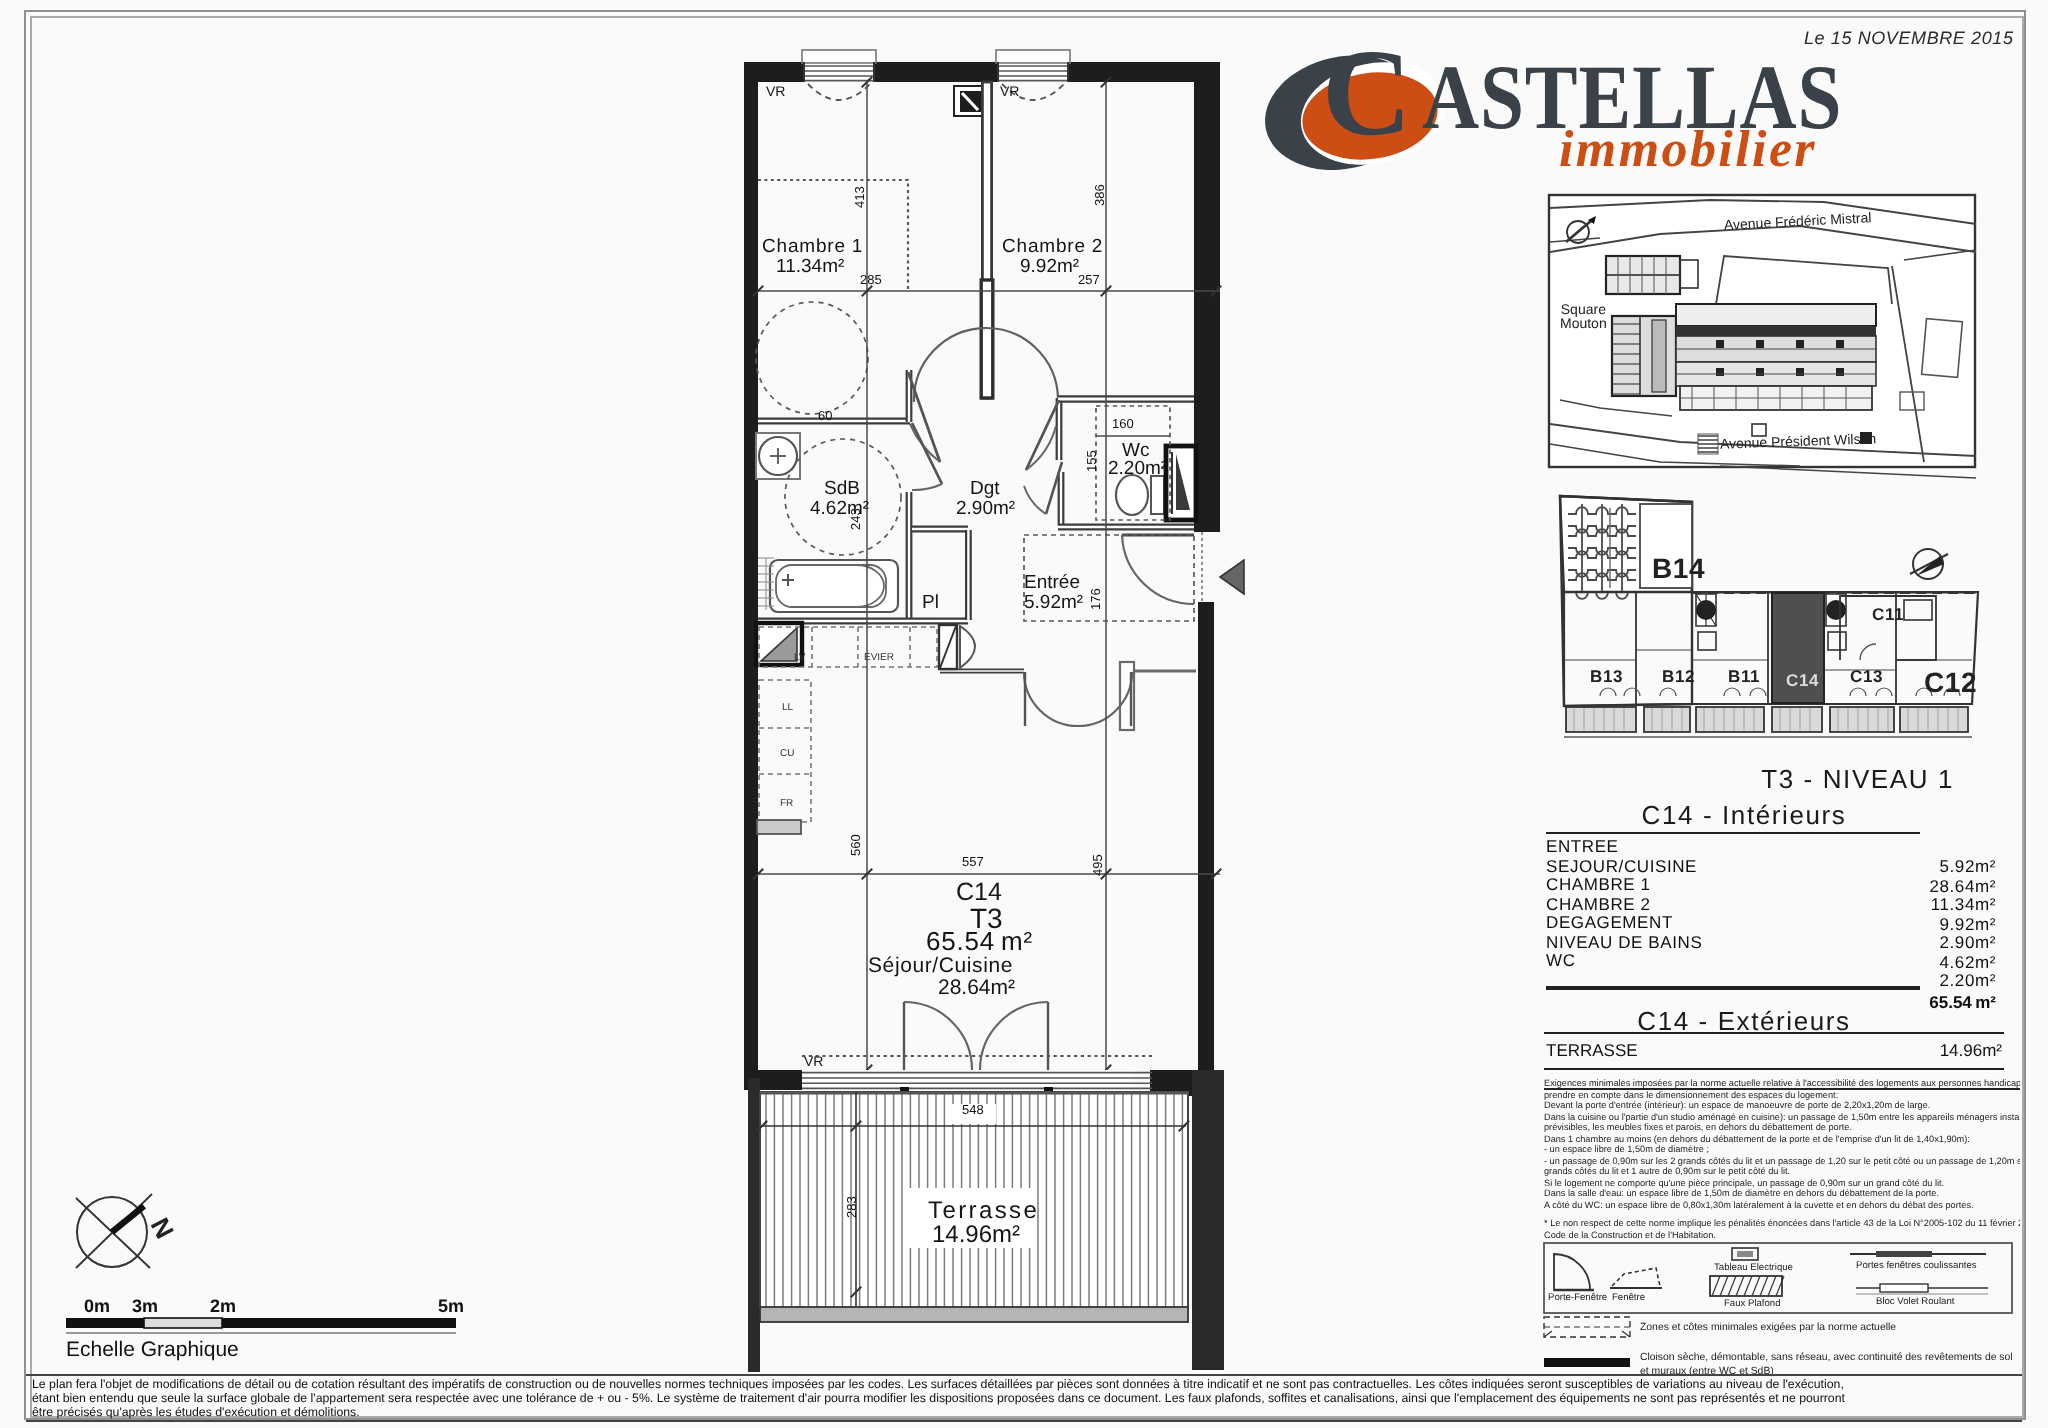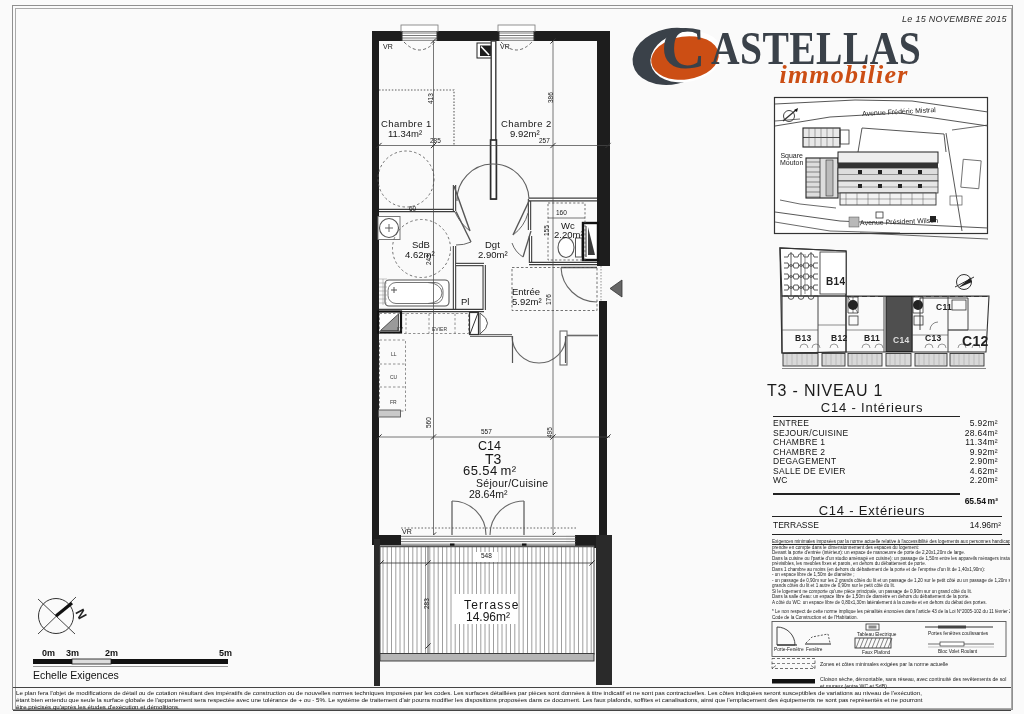--- a/index.html
+++ b/index.html
@@ -3,25 +3,25 @@
 <style>
 html,body{margin:0;padding:0;}
 body{width:1024px;height:714px;position:relative;background:#fafafa;font-family:"Liberation Sans",sans-serif;overflow:hidden;}
 .t{position:absolute;color:#151515;white-space:nowrap;line-height:1;}
 #border{position:absolute;left:12px;top:5px;width:999px;height:703px;border:1px solid #8f8f8f;}
 #border2{position:absolute;left:15px;top:8px;width:995px;height:699px;border:1px solid #aaa;}
 #date{position:absolute;left:902px;top:14px;font-size:9px;font-style:italic;font-weight:normal;color:#2a2a2a;letter-spacing:.3px;}
 #castellas{position:absolute;left:711px;top:26px;font-family:"Liberation Serif",serif;font-weight:bold;font-size:46px;color:#3a4149;letter-spacing:.5px;transform:scaleX(.86);transform-origin:left top;line-height:1;}
 #bigc{position:absolute;left:661px;top:16px;font-family:"Liberation Serif",serif;font-weight:bold;font-size:62px;color:#3a4149;line-height:1;}
 #immo{position:absolute;left:770px;top:62px;width:148px;text-align:center;font-family:"Liberation Serif",serif;font-weight:bold;font-style:italic;font-size:26px;color:#cc4e14;letter-spacing:1.2px;line-height:1;}
-#t3niv{position:absolute;left:767px;top:382px;width:210px;text-align:left;font-size:16px;letter-spacing:.8px;color:#1a1a1a;}
+#t3niv{position:absolute;left:767px;top:382px;width:210px;text-align:right;font-size:13px;letter-spacing:.8px;color:#1a1a1a;}
 #c14int{position:absolute;left:767px;top:400px;width:210px;text-align:center;font-size:13px;letter-spacing:.8px;color:#1a1a1a;}
 #c14ext{position:absolute;left:767px;top:503px;width:210px;text-align:center;font-size:13px;letter-spacing:.8px;color:#1a1a1a;}
 #tbl{position:absolute;left:773px;top:418px;width:225px;font-size:8.5px;color:#111;}
-.row{display:flex;justify-content:space-between;height:9.55px;letter-spacing:.3px;}
+.row{display:flex;justify-content:space-between;height:9.55px;letter-spacing:.3px;flex-direction:column;}
 .row .v{text-align:right;}
 #rule1{position:absolute;left:773px;top:415.5px;width:187px;height:1.5px;background:#222;}
 #rule2{position:absolute;left:773px;top:493px;width:187px;height:1.5px;background:#222;}
 #total{position:absolute;left:773px;top:495.5px;width:225px;text-align:right;font-size:8.5px;font-weight:bold;color:#111;}
 #rule3{position:absolute;left:772px;top:516px;width:230px;height:1.3px;background:#222;}
 #rule4{position:absolute;left:772px;top:533.5px;width:230px;height:1.3px;background:#222;}
 #terrrow{position:absolute;left:773px;top:520px;width:228px;font-size:8.5px;color:#111;display:flex;justify-content:space-between;}
 #normtxt{position:absolute;left:772px;top:539px;width:238px;font-size:4.6px;color:#222;line-height:1.21;}
 .nl{white-space:nowrap;overflow:hidden;}
 .nl.u{text-decoration:underline;}
@@ -519,21 +519,21 @@
 <div class="t" style="left:485px;top:240px;font-size:9.5px;">Dgt</div>
 <div class="t" style="left:478px;top:250px;font-size:9.5px;">2.90m²</div>
 <div class="t" style="left:561px;top:221px;font-size:9.5px;">Wc</div>
 <div class="t" style="left:554px;top:230px;font-size:9.5px;">2.20m²</div>
 <div class="t" style="left:512px;top:287px;font-size:9.5px;">Entrée</div>
 <div class="t" style="left:512px;top:297px;font-size:9.5px;">5.92m²</div>
 <div class="t" style="left:461px;top:297px;font-size:9.5px;">Pl</div>
 <div class="t" style="left:478px;top:440px;font-size:12.5px;">C14</div>
 <div class="t" style="left:485px;top:452px;font-size:14px;">T3</div>
 <div class="t" style="left:463px;top:463.5px;font-size:13px;letter-spacing:.4px">65.54 m²</div>
-<div class="t" style="left:476px;top:478px;font-size:10.5px;letter-spacing:.3px">Séjour/Cuisine</div>
+<div class="t" style="left:434px;top:478px;font-size:10.5px;letter-spacing:.3px">Séjour/Cuisine</div>
 <div class="t" style="left:469px;top:489px;font-size:10.5px;">28.64m²</div>
 <div class="t" style="left:464px;top:599px;font-size:12px;letter-spacing:1.2px">Terrasse</div>
 <div class="t" style="left:466px;top:611px;font-size:12px;">14.96m²</div>
 <div class="t" style="left:383px;top:43px;font-size:7px;">VR</div>
 <div class="t" style="left:500px;top:43px;font-size:7px;">VR</div>
 <div class="t" style="left:402px;top:528px;font-size:7px;">VR</div>
 <div class="t" style="left:428px;top:104px;font-size:6.5px;transform:rotate(-90deg);transform-origin:left top;">413</div>
 <div class="t" style="left:547.5px;top:103px;font-size:6.5px;transform:rotate(-90deg);transform-origin:left top;">386</div>
 <div class="t" style="left:430px;top:138px;font-size:6.5px;">285</div>
 <div class="t" style="left:539px;top:138px;font-size:6.5px;">257</div>
@@ -551,21 +551,21 @@
 <div class="t" style="left:397px;top:327px;font-size:5px;color:#333">LV</div>
 <div class="t" style="left:432px;top:327px;font-size:5px;color:#333">EVIER</div>
 <div class="t" style="left:391px;top:352px;font-size:5px;color:#333">LL</div>
 <div class="t" style="left:390px;top:375px;font-size:5px;color:#333">CU</div>
 <div class="t" style="left:390px;top:400px;font-size:5px;color:#333">FR</div>
 <div id="maplabels">
 <div style="left:862px;top:108px;font-size:7px;transform:rotate(-3deg)">Avenue Frédéric Mistral</div>
 <div style="left:780px;top:152px;font-size:7px;text-align:center">Square<br>Mouton</div>
 <div style="left:860px;top:218px;font-size:7px;transform:rotate(-2deg)">Avenue Président Wilson</div>
 </div>
-<div class="t" style="left:826px;top:277px;font-size:10px;color:#222;font-weight:bold;letter-spacing:.3px">B14</div>
+<div class="t" style="left:826px;top:277px;font-size:14px;color:#222;font-weight:bold;letter-spacing:.3px">B14</div>
 <div class="t" style="left:795px;top:334px;font-size:8.5px;color:#222;font-weight:bold;letter-spacing:.3px">B13</div>
 <div class="t" style="left:831px;top:334px;font-size:8.5px;color:#222;font-weight:bold;letter-spacing:.3px">B12</div>
 <div class="t" style="left:864px;top:334px;font-size:8.5px;color:#222;font-weight:bold;letter-spacing:.3px">B11</div>
 <div class="t" style="left:893px;top:336px;font-size:8.5px;color:#ddd;font-weight:bold;letter-spacing:.3px">C14</div>
 <div class="t" style="left:925px;top:334px;font-size:8.5px;color:#222;font-weight:bold;letter-spacing:.3px">C13</div>
 <div class="t" style="left:962px;top:334px;font-size:14px;color:#222;font-weight:bold;letter-spacing:.3px">C12</div>
 <div class="t" style="left:936px;top:303px;font-size:8.5px;color:#222;font-weight:bold;letter-spacing:.3px">C11</div>
 <div id="t3niv">T3&nbsp;-&nbsp;NIVEAU&nbsp;1</div>
 <div id="c14int">C14&nbsp;-&nbsp;Intérieurs</div>
 <div id="rule1"></div>
@@ -584,21 +584,21 @@
     </div>
 <div class="row">
       <span>CHAMBRE 2</span>
       <span class="v">9.92m²</span>
     </div>
 <div class="row">
       <span>DEGAGEMENT</span>
       <span class="v">2.90m²</span>
     </div>
 <div class="row">
-      <span>SALLE DE EVIER</span>
+      <span>NIVEAU DE BAINS</span>
       <span class="v">4.62m²</span>
     </div>
 <div class="row">
       <span>WC</span>
       <span class="v">2.20m²</span>
     </div>
 </div>
 <div id="rule2"></div>
 <div id="total">65.54 m²</div>
 <div id="c14ext">C14&nbsp;-&nbsp;Extérieurs</div>
@@ -631,19 +631,19 @@
 <div class="lgl" style="left:857px;top:632px">Tableau Electrique</div>
 <div class="lgl" style="left:862px;top:650px">Faux Plafond</div>
 <div class="lgl" style="left:928px;top:631px">Portes fenêtres coulissantes</div>
 <div class="lgl" style="left:938px;top:649px">Bloc Volet Roulant</div>
 <div id="zones">Zones et côtes minimales exigées par la norme actuelle</div>
 <div id="cloison">Cloison sèche, démontable, sans réseau, avec continuité des revêtements de sol et muraux (entre WC et SdB)</div>
 <div class="sl" style="left:42px">0m</div>
 <div class="sl" style="left:66px">3m</div>
 <div class="sl" style="left:105px">2m</div>
 <div class="sl" style="left:219px">5m</div>
-<div id="echelle">Echelle Exigences</div>
+<div id="echelle">Echelle Graphique</div>
 <div id="botband"></div>
 <div id="bottxt">
 <div>Le plan fera l'objet de modifications de détail ou de cotation résultant des impératifs de construction ou de nouvelles normes techniques imposées par les codes. Les surfaces détaillées par pièces sont données à titre indicatif et ne sont pas contractuelles. Les côtes indiquées seront susceptibles de variations au niveau de l'exécution,</div>
 <div>étant bien entendu que seule la surface globale de l'appartement sera respectée avec une tolérance de + ou - 5%. Le système de traitement d'air pourra modifier les dispositions proposées dans ce document. Les faux plafonds, soffites et canalisations, ainsi que l'emplacement des équipements ne sont pas représentés et ne pourront</div>
 <div>être précisés qu'après les études d'exécution et démolitions.</div>
 </div>
 
 </body></html>

